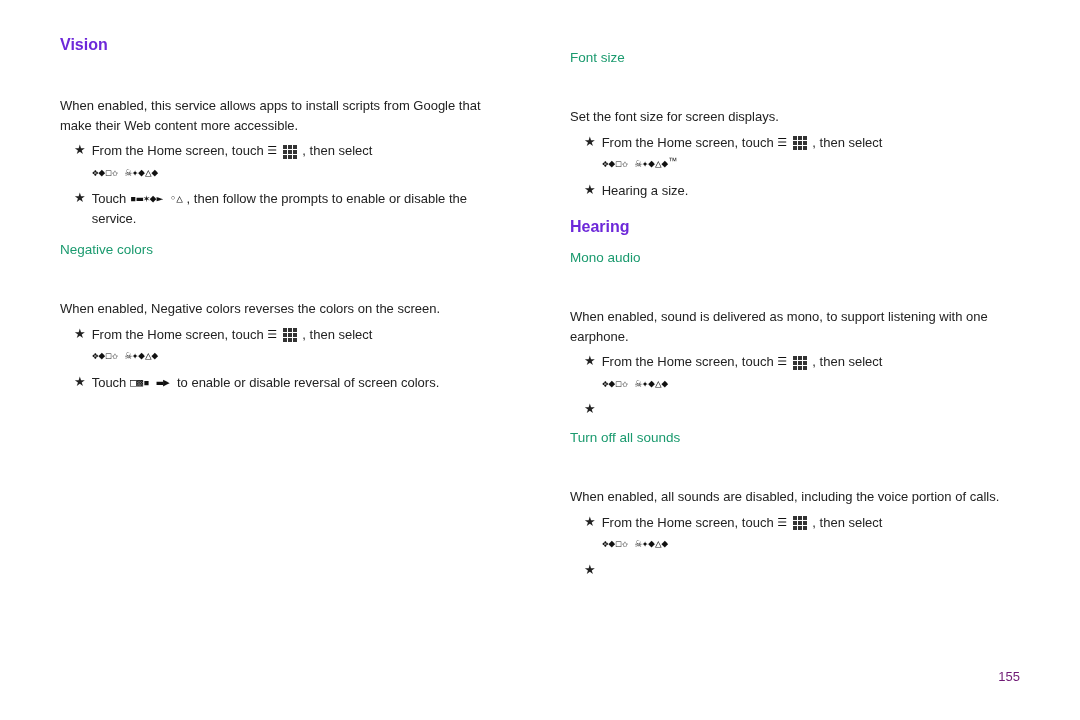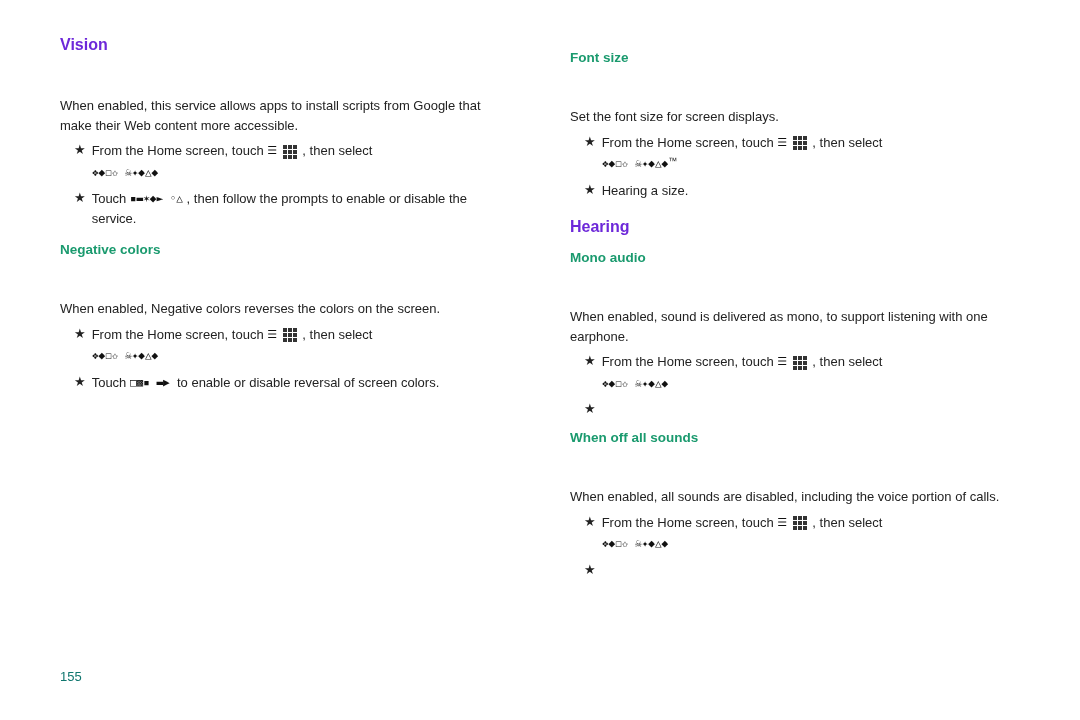--- a/index.html
+++ b/index.html
@@ -35,21 +35,21 @@
 
     h2.section-heading {
       font-size: 16px;
       font-weight: bold;
       color: #6d28d9;
       margin-bottom: 10px;
     }
 
     h3.sub-heading {
       font-size: 13.5px;
-      font-weight: bold;
+      font-weight: normal;
       color: #1a9a6e;
       margin-bottom: 5px;
       margin-top: 14px;
     }
 
     p.description {
       font-size: 13px;
       color: #222;
       margin-bottom: 6px;
       line-height: 1.5;
@@ -82,23 +82,23 @@
       display: inline-block;
       font-family: 'Wingdings 2', 'Wingdings', monospace;
       font-size: 11px;
       color: #111;
       letter-spacing: 0px;
       vertical-align: middle;
       background: transparent;
     }
 
     .footer-page {
-      text-align: left;
-      font-size: 13px;
-      color: #0f766e;
+      text-align: right;
+      font-size: 13px;
+      color: #701a75;
       margin-top: 18px;
       padding-left: 0;
     }
 
     .apps-icon {
       display: inline-block;
       width: 14px;
       height: 14px;
       background:
         linear-gradient(#333 0 0) 0 0/4px 4px,
@@ -222,21 +222,21 @@
           </span>
         </div>
         <div class="step" style="padding-left:22px;margin-bottom:8px;">
           <span class="step-text garbled">❖◆☐✩ ☠✦◆△◆</span>
         </div>
         <div class="step">
           <span class="star">★</span>
         </div>
       </div>
 
-      <h3 class="sub-heading">When off all sounds</h3>
+      <h3 class="sub-heading">Turn off all sounds</h3>
       <p class="description">When enabled, all sounds are disabled, including the voice portion of calls.</p>
       <div class="indent-block">
         <div class="step">
           <span class="star">★</span>
           <span class="step-text">
             From the Home screen, touch
             <span class="garbled">☰</span>
             <span class="apps-icon"></span>
             , then select
           </span>

